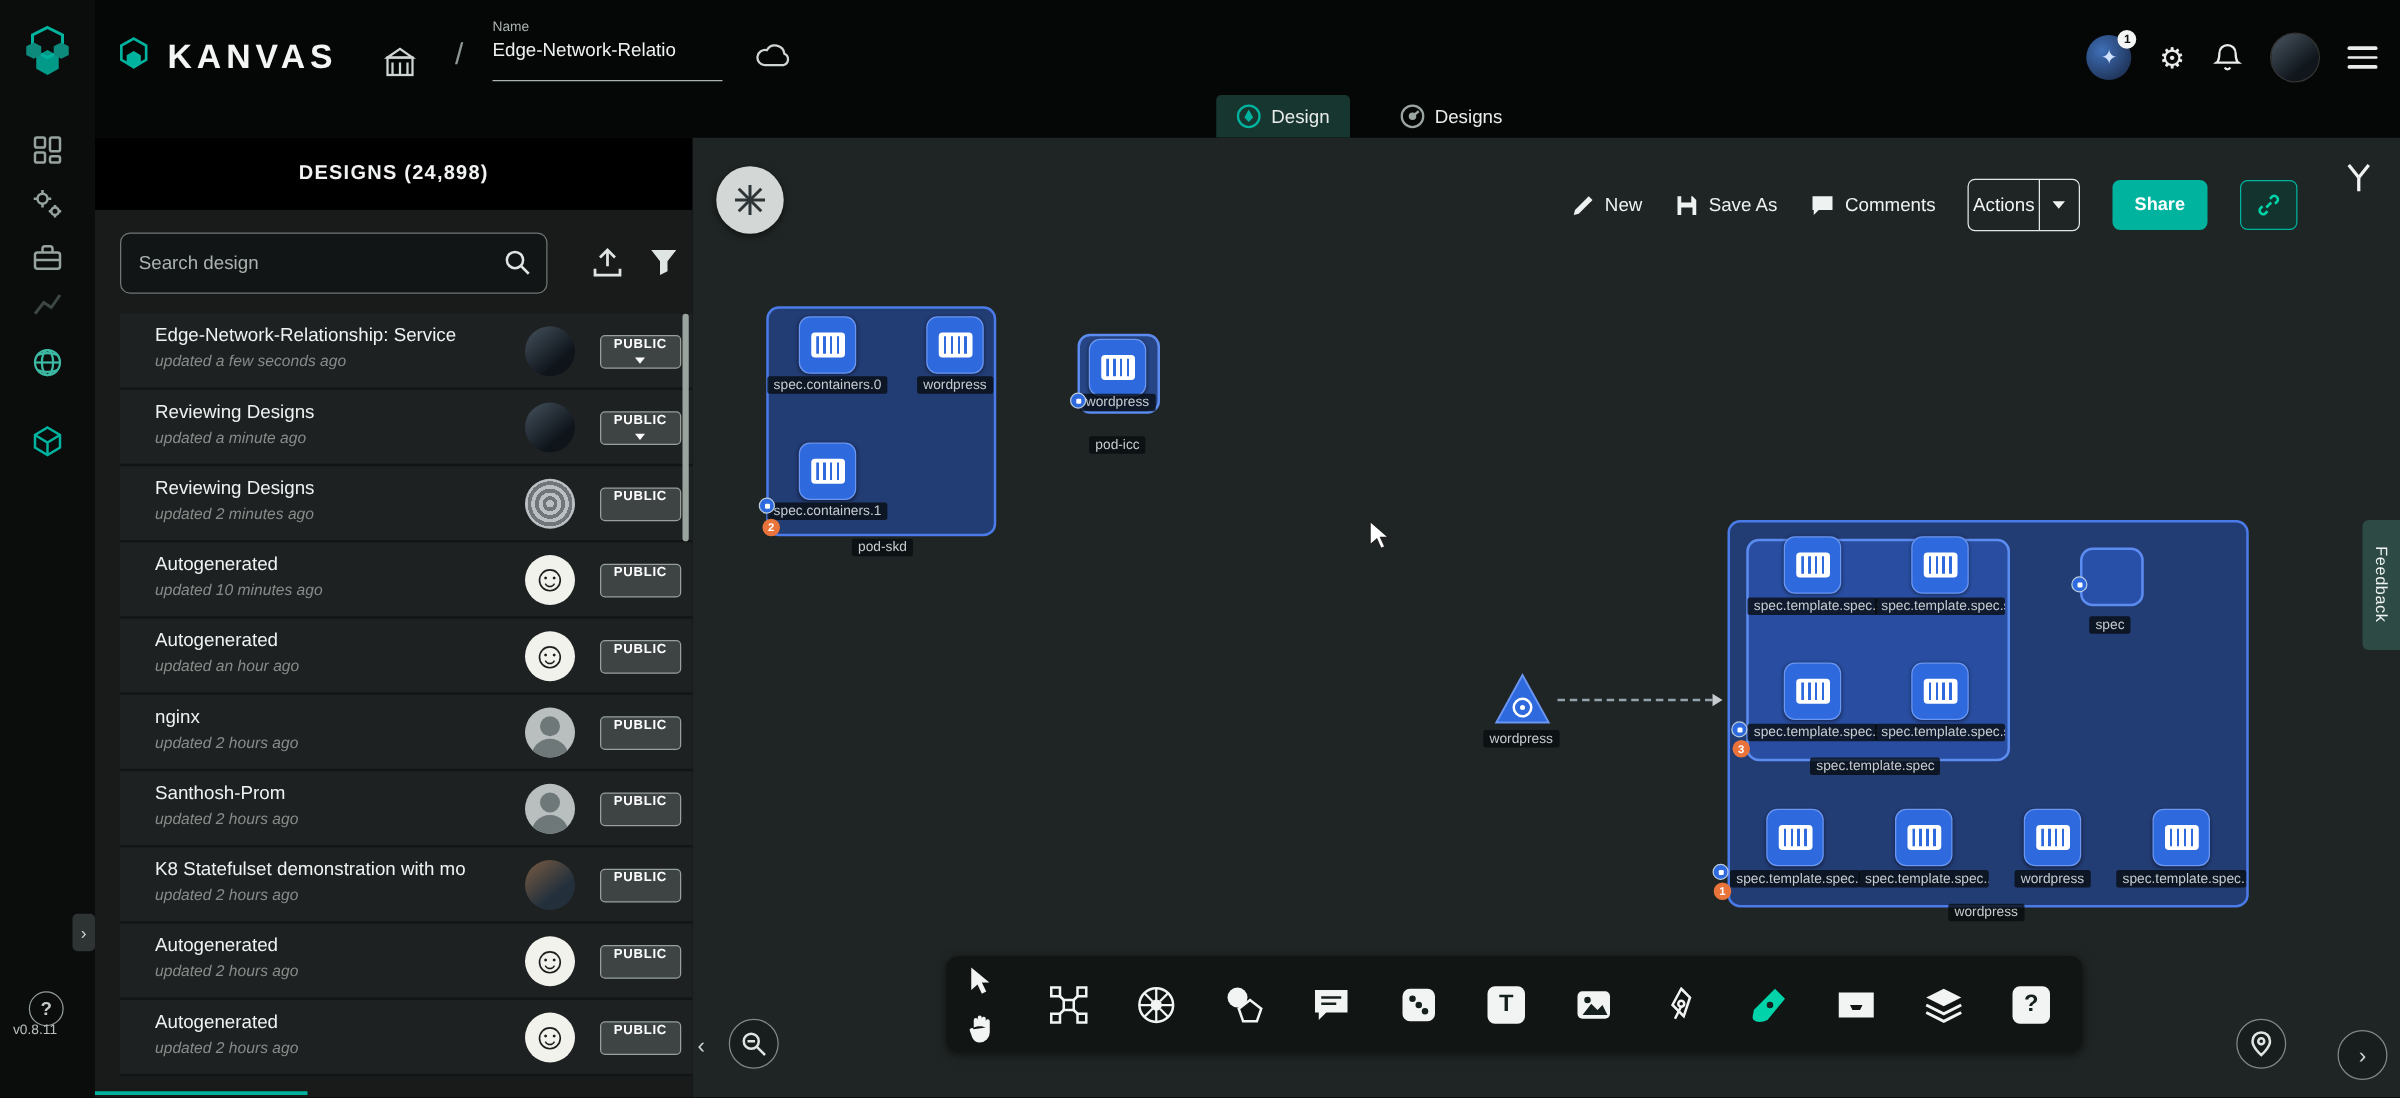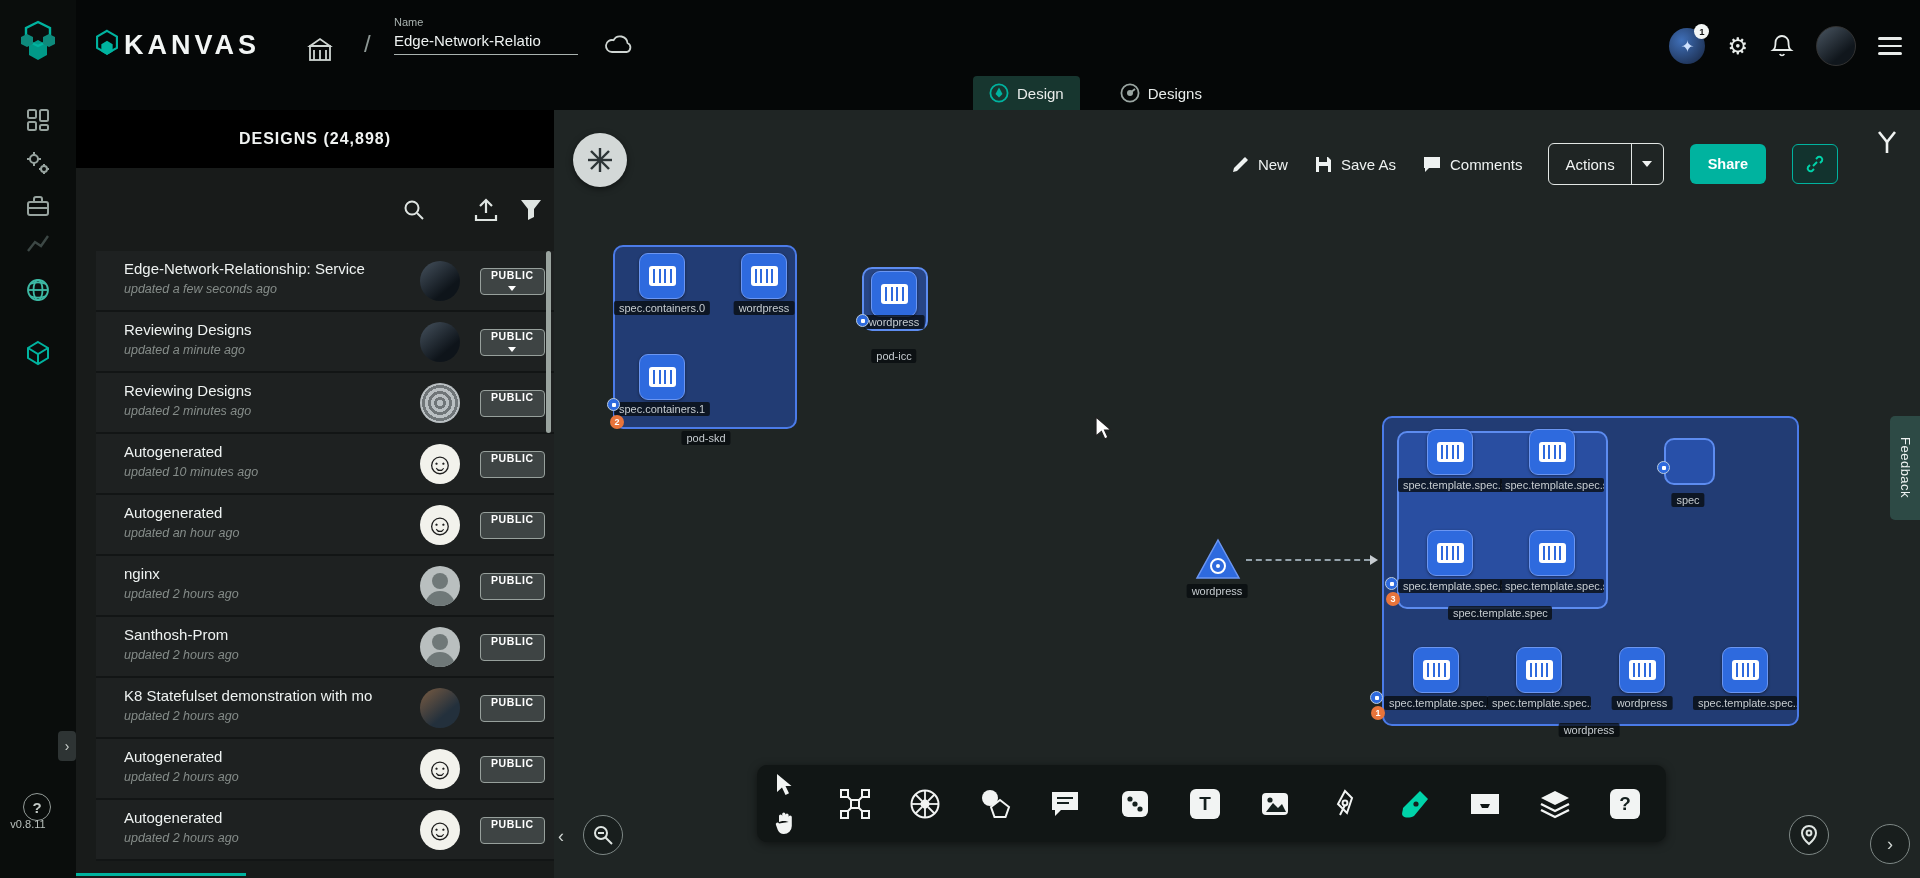--- a/index.html
+++ b/index.html
@@ -12,28 +12,28 @@
   .rail-icon { position:absolute; left:24px; width:28px; height:28px; display:flex; align-items:center; justify-content:center; color:#97a39f; }
   .rail-logo { position:absolute; left:14px; top:18px; width:48px; height:48px; }
   .help-circle { position:absolute; left:23px; top:793px; width:28px; height:28px; border:1.5px solid #939b98; border-radius:50%; display:flex; align-items:center; justify-content:center; }
   .help-circle::after { content:"?"; color:#c2c9c6; font-size:15px; font-weight:bold; }
   .version { position:absolute; left:0; top:818px; width:56px; text-align:center; font-size:11px; color:#b9c0bd; }
   .expander { position:absolute; left:58px; top:731px; width:18px; height:30px; background:#2e3434; border-radius:4px; z-index:45; display:flex; align-items:center; justify-content:center; color:#cfd5d2; font-size:14px; }
   .expander::after { content:"›"; }
 
   
   .topbar { position:absolute; left:76px; top:0; width:1844px; height:110px; background:#050707; z-index:30; }
-  .brand { position:absolute; left:14px; top:28px; display:flex; align-items:center; }
+  .brand { position:absolute; left:14px; top:28px; display:flex; align-items:center; gap:10px; }
   .brand-text { color:#f2f5f4; font-size:27px; font-weight:600; letter-spacing:4px; }
   .hdr-building { position:absolute; left:230px; top:36px; }
   .sep { position:absolute; left:288px; top:30px; font-size:24px; color:#8d9794; }
   .sep::after { content:"/"; }
   .name-field { position:absolute; left:318px; top:16px; width:184px; }
   .name-label { font-size:11px; color:#aab3b0; }
-  .name-value { margin-top:4px; font-size:15px; color:#eef2f1; white-space:nowrap; overflow:hidden; border-bottom:1px solid #a9b2af; padding-bottom:5px; width:184px; background:transparent; }
+  .name-value { margin-top:4px; font-size:15px; color:#eef2f1; white-space:nowrap; overflow:hidden; border-bottom:1px solid #a9b2af; padding-bottom:15px; width:184px; background:transparent; }
   .hdr-cloud { position:absolute; left:528px; top:34px; }
   .hdr-right { position:absolute; right:18px; top:26px; display:flex; align-items:center; gap:22px; }
   .catalog-btn { position:relative; width:36px; height:36px; border-radius:50%; background:radial-gradient(circle at 35% 35%, #3f6fb8, #16233d); display:flex; align-items:center; justify-content:center; }
   .catalog-btn::after { content:"✦"; color:#cfe2ff; font-size:16px; }
   .notif-badge { position:absolute; right:-4px; top:-4px; min-width:15px; height:15px; background:#f4f6f5; color:#111; border-radius:8px; font-size:9.5px; font-weight:bold; display:flex; align-items:center; justify-content:center; padding:0 3px; }
   .gear-glyph { font-size:23px; color:#e8ecea; }
   .avatar-top { width:40px; height:40px; border-radius:50%; background:linear-gradient(140deg,#4a5662,#10161c 70%); border:1px solid #333; }
   .burger { display:flex; flex-direction:column; gap:5px; }
   .burger span { display:block; width:24px; height:2.5px; background:#e8ecea; border-radius:2px; }
 
@@ -67,21 +67,21 @@
   .pub .caret { width:0; height:0; border-left:4px solid transparent; border-right:4px solid transparent; border-top:5px solid #fff; }
   .vscroll { position:absolute; left:470px; top:141px; width:5px; height:182px; background:#9aa49f; border-radius:3px; }
   .load-bar { position:absolute; left:0; top:763px; width:170px; height:3px; background:#00b39f; }
 
   
   .canvas { position:absolute; left:554px; top:110px; width:1366px; height:768px; background:#1f2524; overflow:hidden; }
   .k8s-circle { position:absolute; left:19px; top:23px; width:54px; height:54px; border-radius:50%; background:#d3d8d7; display:flex; align-items:center; justify-content:center; box-shadow:0 2px 6px rgba(0,0,0,.5); }
   .action-bar { position:absolute; top:33px; right:82px; display:flex; align-items:center; gap:26px; }
   .abtn { display:flex; align-items:center; gap:8px; color:#eef2f1; font-size:15px; }
   .actions-split { display:flex; align-items:center; height:42px; border:1px solid #e2e7e5; border-radius:6px; color:#f0f3f2; font-size:15px; overflow:hidden; }
-  .actions-split .lbl { padding:0 16px; }
+  .actions-split .lbl { padding:0 3px; }
   .actions-split .dd { width:32px; height:100%; border-left:1px solid #e2e7e5; display:flex; align-items:center; justify-content:center; }
   .actions-split .dd::after { content:""; width:0; height:0; border-left:5px solid transparent; border-right:5px solid transparent; border-top:6px solid #f0f3f2; }
   .share-btn { height:40px; padding:0 18px; background:#00b39f; color:#fff; font-size:14.5px; font-weight:bold; border-radius:6px; display:flex; align-items:center; }
   .link-btn { width:46px; height:40px; border:1.5px solid #00b39f; border-radius:6px; background:#12332e; display:flex; align-items:center; justify-content:center; }
   .ytoggle { position:absolute; right:22px; top:20px; }
 
   
   .kgroup { position:absolute; background:rgba(38,84,196,.50); border:2px solid #4b7be8; border-radius:10px; }
   .kgroup.sub { background:rgba(52,104,224,.42); border-color:#5d8cf0; }
   .knode-box { position:absolute; background:rgba(46,96,214,.55); border:2px solid #5d8cf0; border-radius:10px; }
@@ -244,20 +244,21 @@
           <circle cx="10" cy="10" r="3" fill="#9aa5a1"></circle>
             <line x1="10" y1="10" x2="15" y2="6" stroke="#9aa5a1" stroke-width="1.8"></line>
         </svg>
         <span>Designs</span>
       </div>
     </div>
   </header>
 
   <aside class="panel">
     <div class="panel-title">DESIGNS (24,898)</div>
+    <input class="search" type="text" placeholder="Search design" style="">
     <div class="search-glyph">
       <svg width="24" height="24" viewBox="0 0 24 24" fill="none" stroke="#dfe5e2" stroke-width="2">
         <circle cx="10" cy="10" r="6.5"></circle>
           <line x1="15" y1="15" x2="21" y2="21"></line>
       </svg>
     </div>
     <div class="import-glyph">
       <svg width="28" height="28" viewBox="0 0 28 28" fill="none" stroke="#dfe5e2" stroke-width="2.2">
         <line x1="14" y1="4" x2="14" y2="17"></line>
           <polyline points="8,10 14,4 20,10"></polyline>

